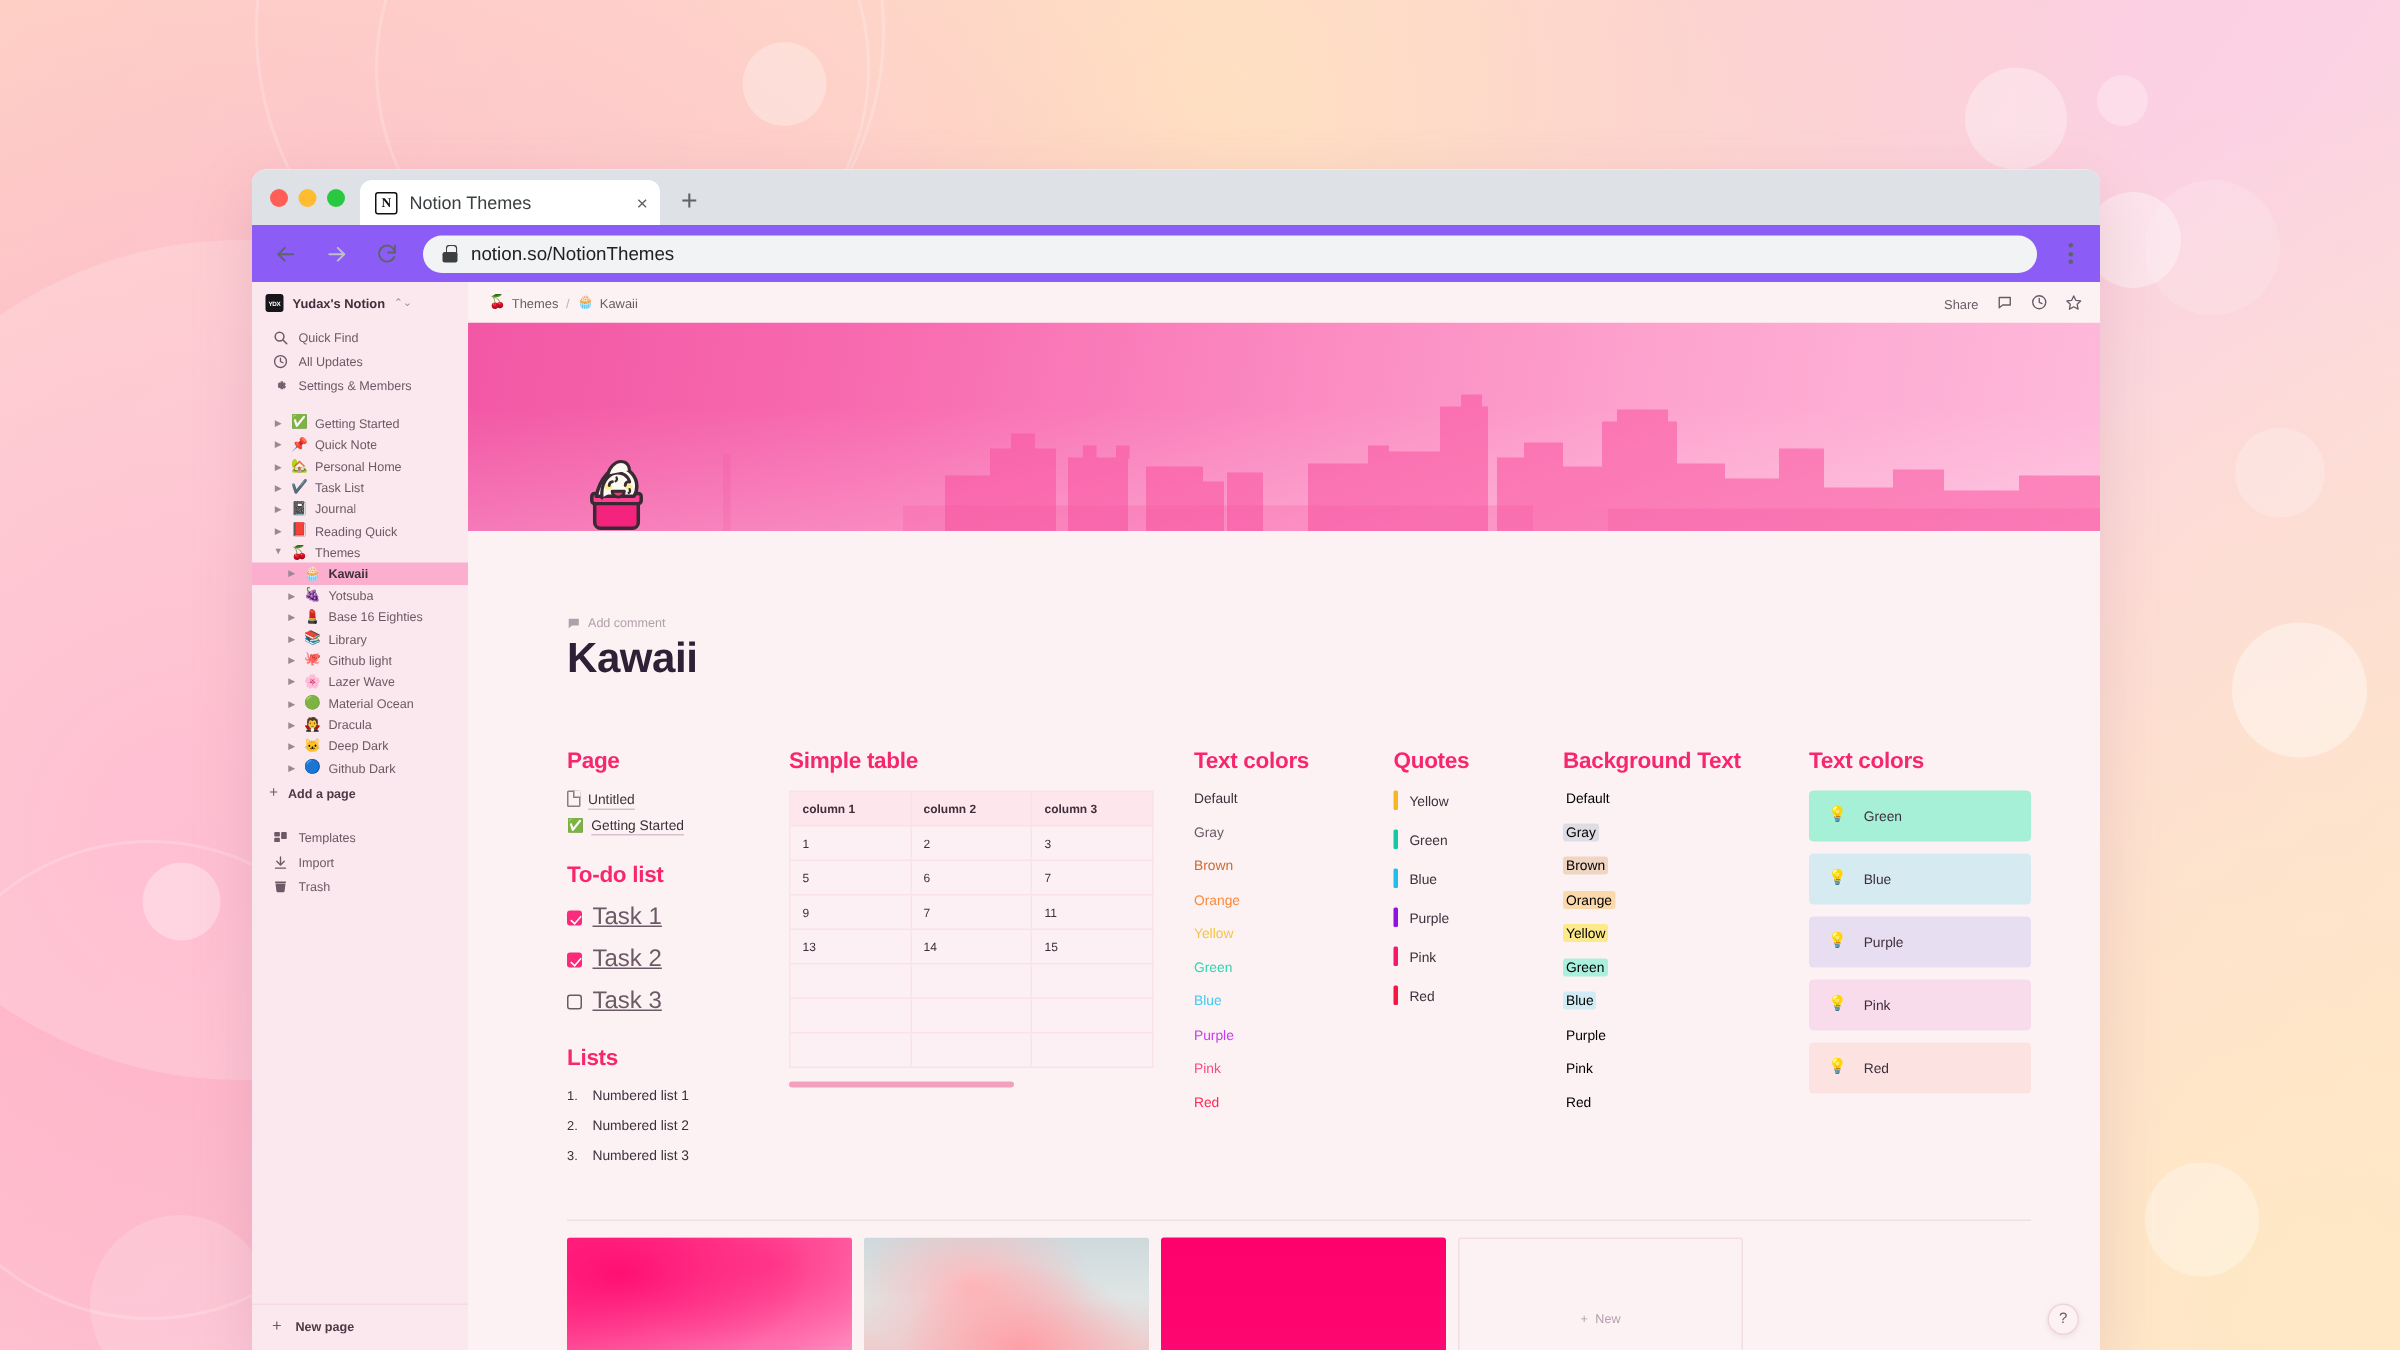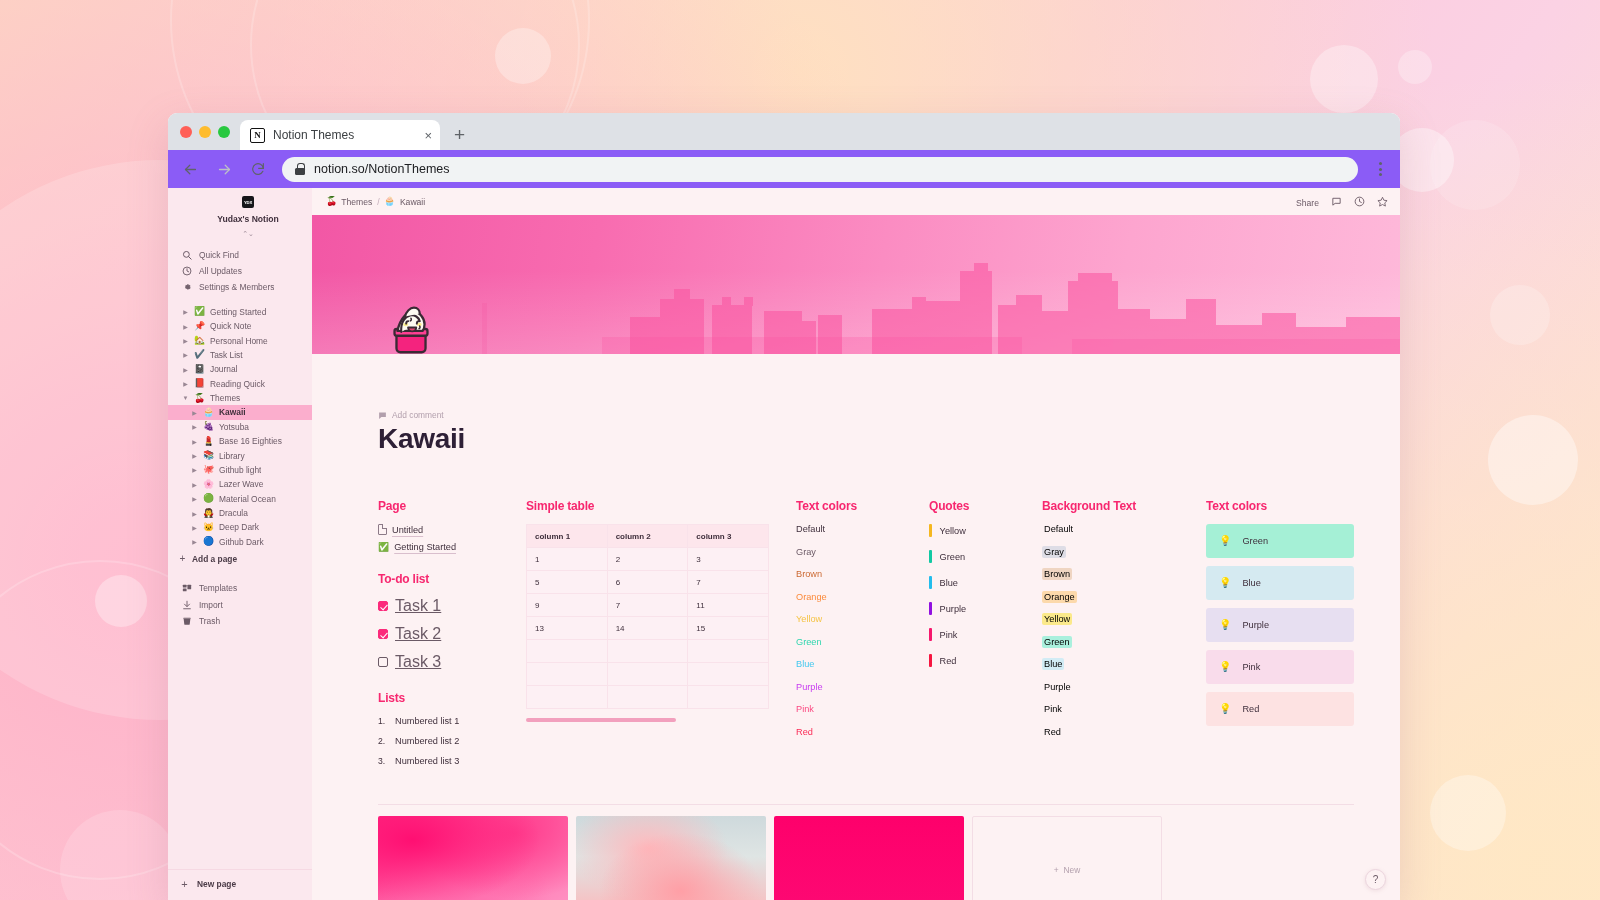--- a/index.html
+++ b/index.html
@@ -82,21 +82,21 @@
   #notion { flex: 1; display: flex; min-height: 0; background: #fdf2f3; }
 
   
   #sidebar {
     width: 144px; flex: none; background: #fbe8ee;
     display: flex; flex-direction: column; font-size: 8.4px; color: #6b5a66;
     position: relative;
   }
   #sidebar-scroll { flex:1; overflow: hidden; padding-top: 4px; }
   .ws-row {
-    display:flex; align-items:center; gap:6px; padding: 4px 10px 4px 26px; cursor:pointer;flex-direction:column;
+    display:flex; align-items:center; gap:6px; padding: 4px 10px 4px 9px; cursor:pointer;
   }
   .ws-avatar {
     width: 12px; height: 12px; background:#16161a; border-radius: 2px; flex:none;
     display:flex; align-items:center; justify-content:center;
     font-size: 4.2px; color:#fff; letter-spacing: -0.2px; font-weight:700;
   }
   .ws-name { font-weight: 700; color:#3f2f3c; font-size: 8.6px; }
   .ws-caret { font-size: 7px; color:#a08c99; }
 
   .srow {
@@ -160,21 +160,21 @@
   }
   #page-title {
     font-size: 28px; font-weight: 700; color:#2e2036; letter-spacing:-0.3px;
     margin-top: 2px; line-height: 1.18;
   }
 
   
   #cols { display:flex; margin-top: 44px; gap: 0; }
   .col { flex: none; }
   .c-head {
-    color:#f7276f; font-weight:700; font-size: 12px; margin-bottom: 11px; letter-spacing:-0.2px;
+    color:#f7276f; font-weight:700; font-size: 15px; margin-bottom: 11px; letter-spacing:-0.2px;
   }
   .txt { font-size: 9.2px; color:#3f2f3c; }
 
   .lnkrow { display:flex; align-items:center; gap:5px; margin-bottom: 7px; cursor:pointer; }
   .lnkrow .lnk { text-decoration: underline; text-decoration-color:#d9bfcd; text-underline-offset:2.5px; }
   .doc-ic {
     width: 9px; height: 11px; border:1.1px solid #8c7a87; border-radius:1px; flex:none; position:relative;
   }
   .doc-ic::after { content:""; position:absolute; right:-1px; top:-1px; width:4px; height:4px; background:#fdf2f3; border-left:1.1px solid #8c7a87; border-bottom:1.1px solid #8c7a87; }
 

